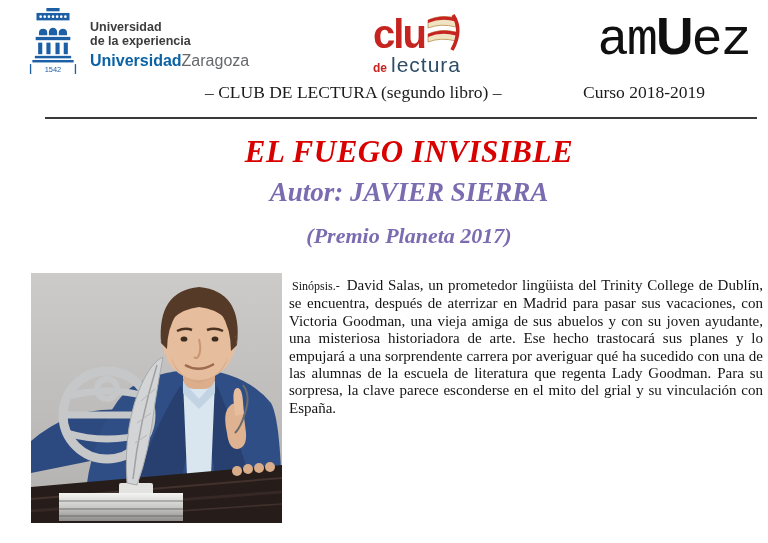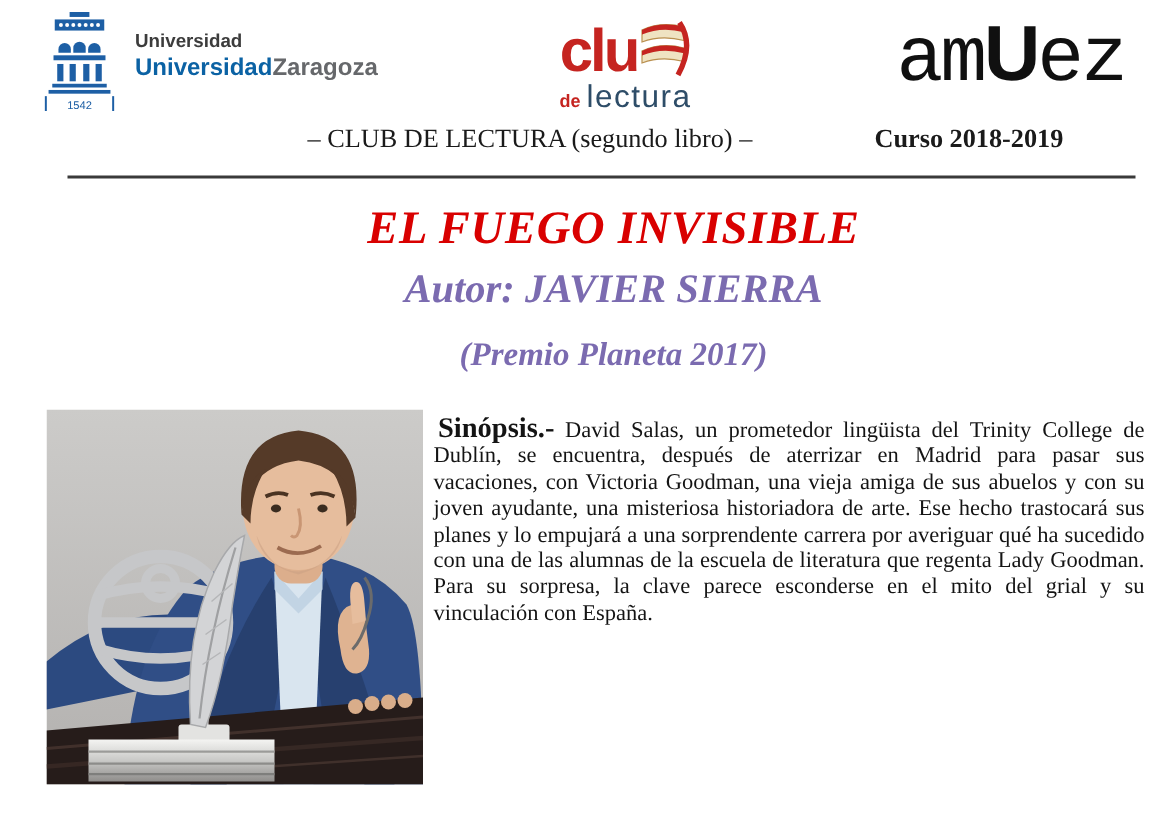--- a/index.html
+++ b/index.html
@@ -6,57 +6,57 @@
   .page{position:relative;width:768px;height:543px;background:#ffffff;overflow:hidden;
         font-family:"Liberation Serif","DejaVu Serif",serif;color:#1a1a1a;}
 
   
   .unizar{position:absolute;left:24px;top:8px;display:flex;align-items:flex-start;gap:8px;}
   .unizar-seal{width:58px;height:66px;}
   .unizar-text{font-family:"Liberation Sans","DejaVu Sans",sans-serif;padding-top:12px;}
   .unizar-exp{font-size:12.5px;font-weight:bold;color:#3c3c3c;line-height:1.15;}
   .unizar-wordmark{margin-top:3px;font-size:16px;}
   .unizar-wordmark .uz-bold{color:#0b62a4;font-weight:bold;}
-  .unizar-wordmark .uz-rest{color:#66686b;font-weight:700;}
+  .unizar-wordmark .uz-rest{color:#66686b;font-weight:400;}
 
   .clublogo{position:absolute;left:352px;top:12px;width:130px;text-align:center;
             font-family:"Liberation Sans","DejaVu Sans",sans-serif;}
   .club-row{display:flex;align-items:flex-end;justify-content:center;}
   .club-main{font-size:40px;font-weight:bold;color:#c52420;letter-spacing:-2px;line-height:0.9;}
   .club-sub{margin-top:2px;line-height:1;}
   .club-de{font-size:12px;color:#c52420;font-weight:bold;margin-right:4px;}
   .club-lectura{font-size:21px;color:#2e4d68;letter-spacing:1px;}
 
   .amuez{position:absolute;right:18px;top:10px;font-family:"Liberation Sans","DejaVu Sans",sans-serif;
          font-size:52px;line-height:1;color:#101010;letter-spacing:-2px;}
   .amuez .thin{font-weight:400;font-family:Liberation Mono, monospace;}
   .amuez .bold{font-weight:bold;}
 
   
   .hdr-club{position:absolute;left:205px;top:82px;font-size:17.5px;font-weight:normal;}
-  .hdr-course{position:absolute;left:583px;top:82px;font-size:17.5px;font-weight:bold;}
+  .hdr-course{position:absolute;left:583px;top:82px;font-size:17.5px;font-weight:normal;}
   .rule{position:absolute;left:45px;top:117px;width:712px;height:2px;background:#3a3a3a;}
 
   
   .titles{position:absolute;left:48px;top:133px;width:722px;text-align:center;}
   .book-title{font-size:31px;font-weight:bold;font-style:italic;color:#d90000;
               letter-spacing:0.5px;line-height:1.2;margin:0;}
   .book-author{font-size:27px;font-weight:bold;font-style:italic;color:#7b6bb0;
                line-height:1.2;margin:6px 0 0 0;}
   .book-award{font-size:22px;font-weight:bold;font-style:italic;color:#7b6bb0;
               line-height:1.2;margin:14px 0 0 0;}
 
   
   .photo{position:absolute;left:31px;top:273px;width:251px;height:250px;}
 
   
   .synopsis{position:absolute;left:289px;top:277px;width:474px;font-size:15px;
             line-height:17.4px;text-align:justify;color:#141414;}
   .synopsis p{margin:0;}
-  .syn-label{font-size:19px;font-weight:bold;margin-right:7px;}
+  .syn-label{font-size:12px;font-weight:normal;margin-right:7px;}
   .syn-p1{text-indent:3px;}
 </style>
 </head>
 <body>
 
 <div class="page">
 
   <div class="unizar">
     <svg class="unizar-seal" viewBox="0 0 60 80">
       <g fill="#1d5fa5">
@@ -82,20 +82,21 @@
         <rect x="8" y="58" width="44" height="3"></rect>
         <rect x="5" y="63" width="50" height="3"></rect>
         <rect x="2" y="68" width="1.6" height="12"></rect>
         <rect x="56.4" y="68" width="1.6" height="12"></rect>
       </g>
       <text x="30" y="78" text-anchor="middle" font-size="9" font-family="Liberation Sans, sans-serif" fill="#1d5fa5">1542</text>
     </svg>
     <div class="unizar-text">
       <div class="unizar-exp">
         <div>Universidad</div>
+        <div>de la experiencia</div>
       </div>
       <div class="unizar-wordmark"><span class="uz-bold">Universidad</span><span class="uz-rest">Zaragoza</span></div>
     </div>
   </div>
 
   <div class="clublogo">
     <div class="club-row">
       <span class="club-main">clu</span>
       <svg width="36" height="40" viewBox="0 0 36 40">
         <path d="M3,8 Q16,2 31,6 L31,15 Q16,11 3,16 Z" fill="#efe3c2" stroke="#b98f4e" stroke-width="0.8"></path>

